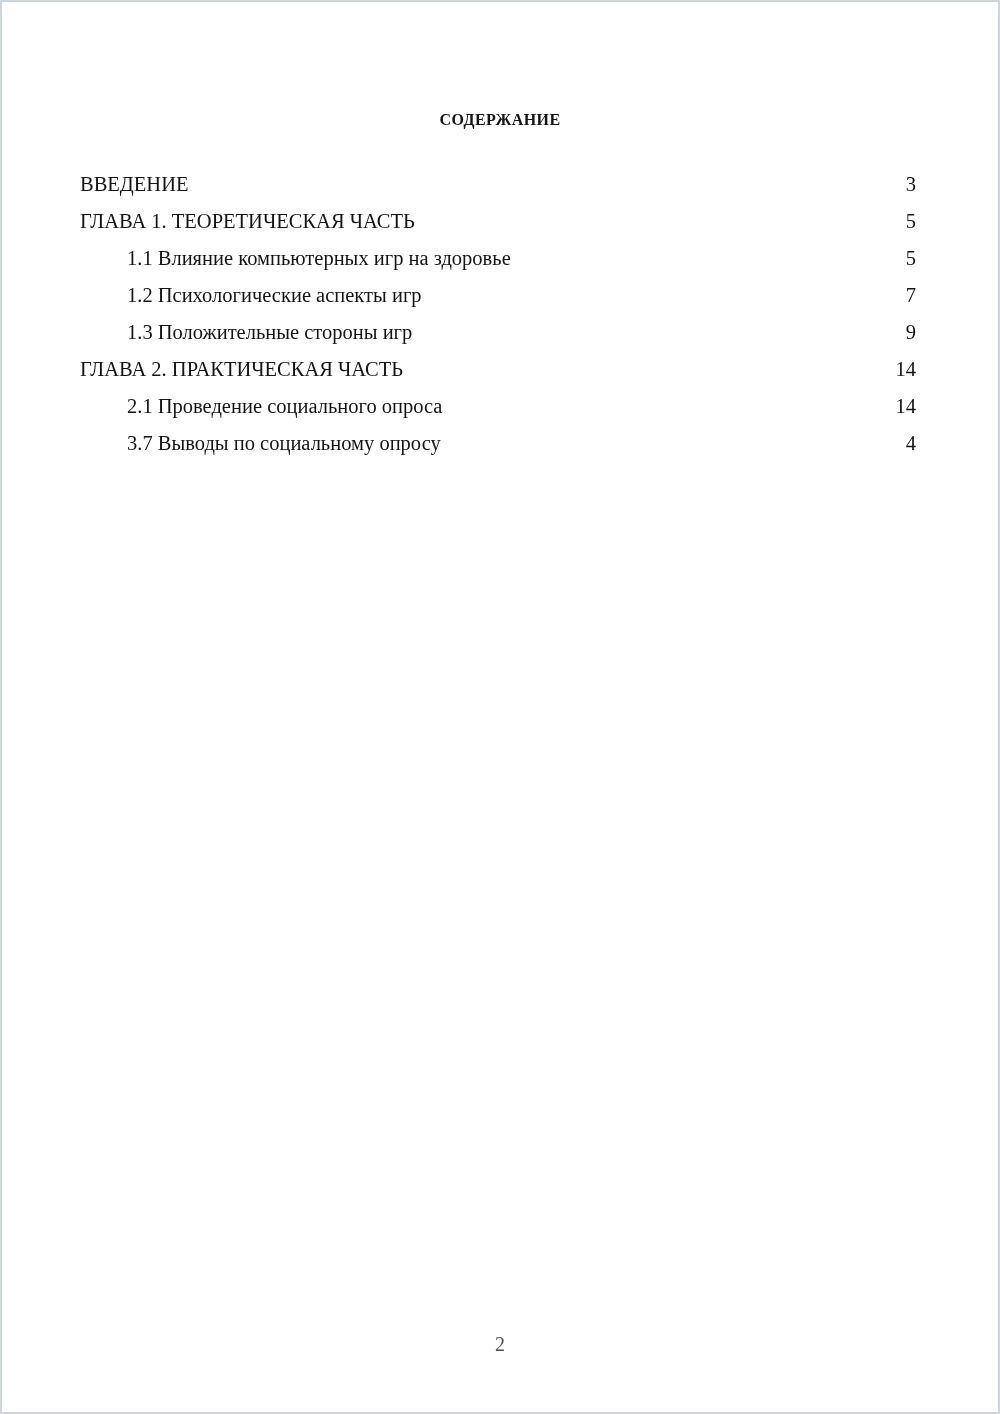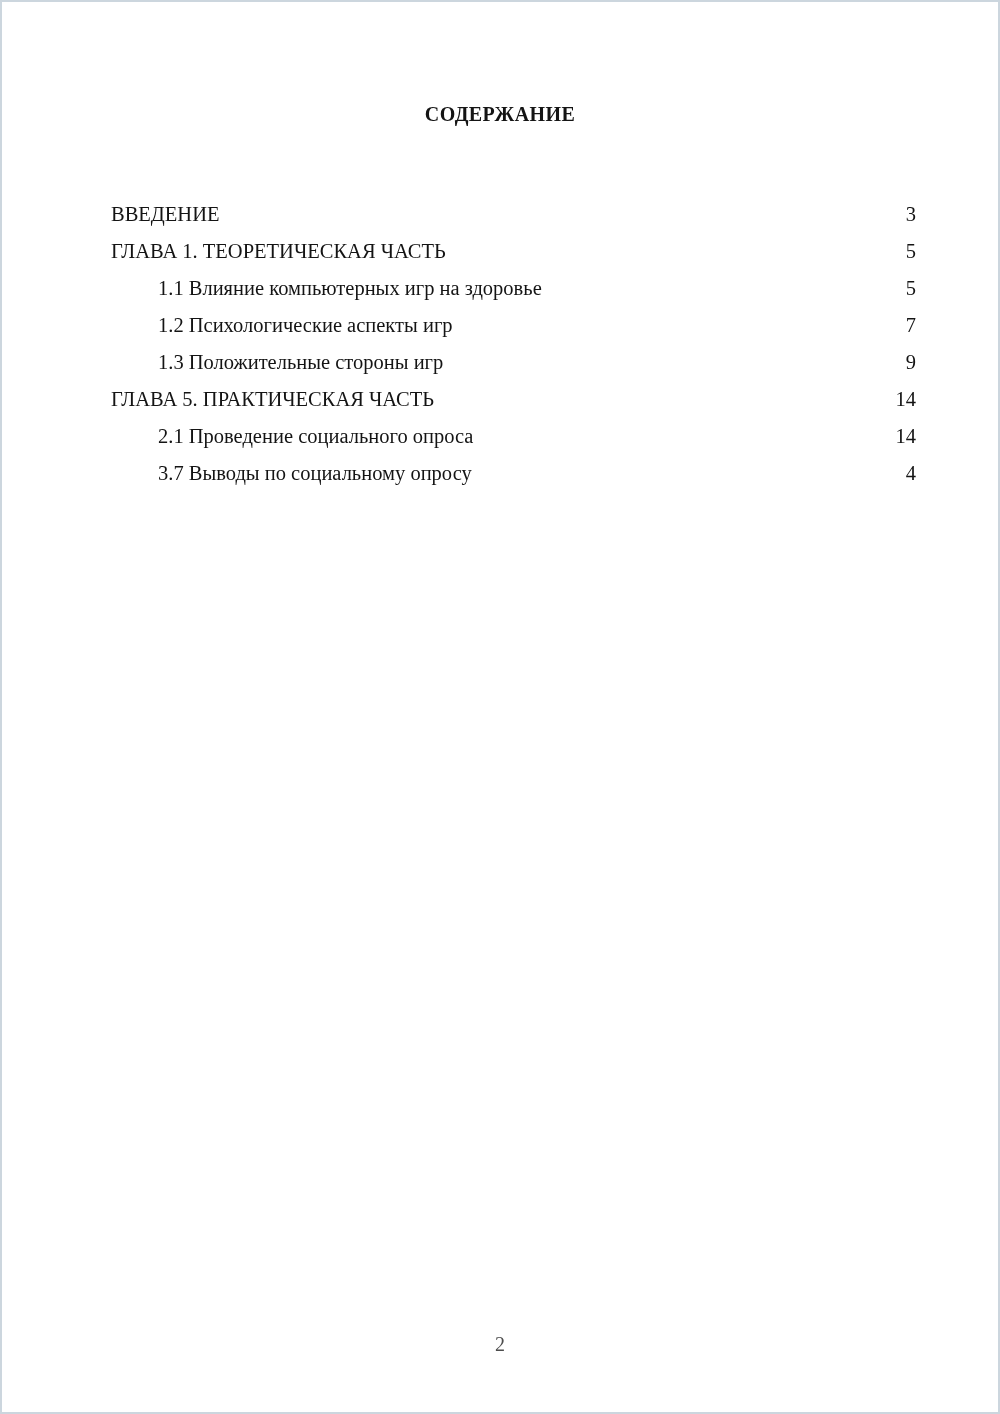--- a/index.html
+++ b/index.html
@@ -12,30 +12,30 @@
     height: 1414px;
     box-sizing: border-box;
     border: 2px solid #ccd6de;
     background: #ffffff;
     position: relative;
     font-family: "Liberation Serif", "DejaVu Serif", serif;
     color: #141414;
     overflow: hidden;
   }
   .doc-title {
-    margin: 4px;
+    margin: 12px;
     padding-top: 97px;
     text-align: center;
-    font-size: 20px;
+    font-size: 16px;
     font-weight: bold;
     letter-spacing: 0.4px;
   }
   .toc {
-    margin-top: 70px;
-    padding-left: 109px;
+    margin-top: 37px;
+    padding-left: 78px;
     padding-right: 82px;
   }
   .toc-row {
     display: flex;
     justify-content: space-between;
     align-items: baseline;
     font-size: 20.5px;
     line-height: 37px;
     white-space: nowrap;
   }
@@ -82,21 +82,21 @@
       </div>
       <div class="toc-row indent">
         <span class="toc-label">1.2 Психологические аспекты игр</span>
         <span class="toc-page">7</span>
       </div>
       <div class="toc-row indent">
         <span class="toc-label">1.3 Положительные стороны игр</span>
         <span class="toc-page">9</span>
       </div>
       <div class="toc-row">
-        <span class="toc-label">ГЛАВА 5. ПРАКТИЧЕСКАЯ ЧАСТЬ</span>
+        <span class="toc-label">ГЛАВА 2. ПРАКТИЧЕСКАЯ ЧАСТЬ</span>
         <span class="toc-page">14</span>
       </div>
       <div class="toc-row indent">
         <span class="toc-label">2.1 Проведение социального опроса</span>
         <span class="toc-page">14</span>
       </div>
       <div class="toc-row indent">
         <span class="toc-label">3.7 Выводы по социальному опросу</span>
         <span class="toc-page">4</span>
       </div>

